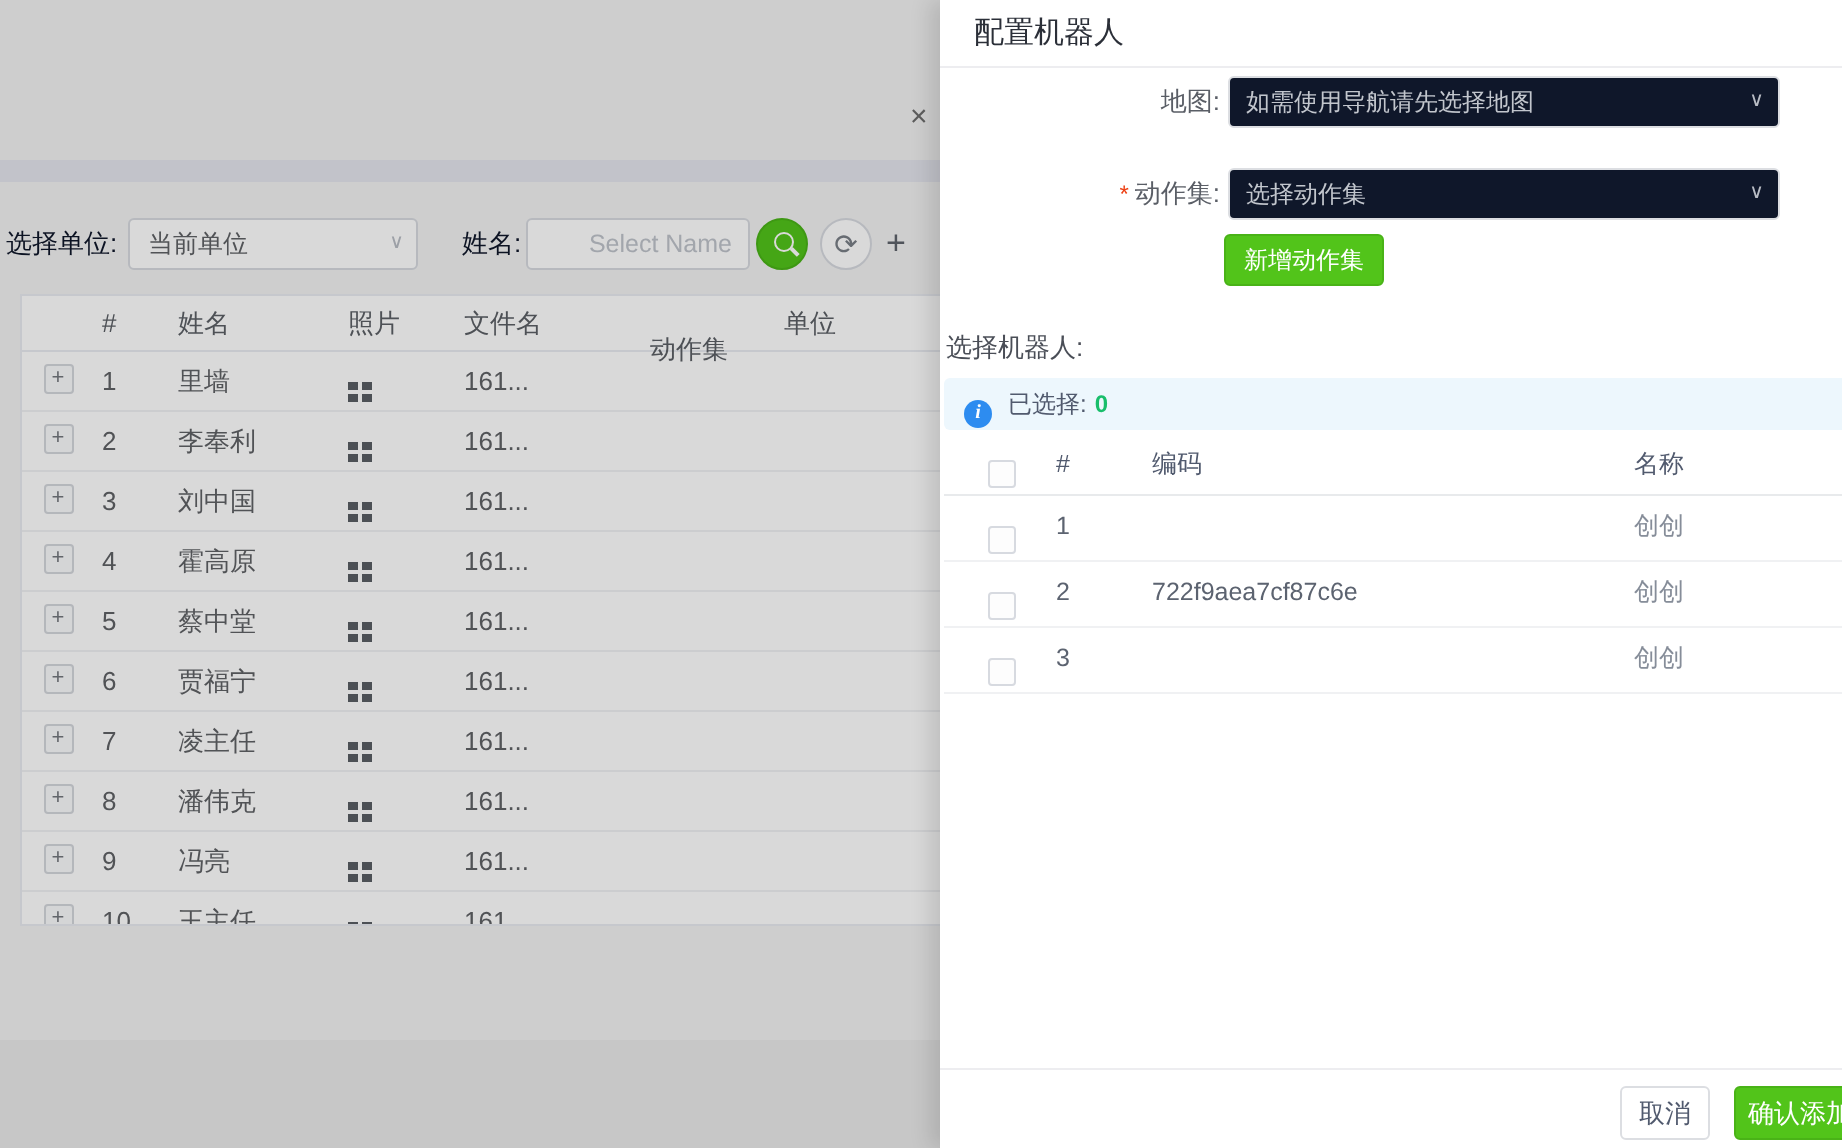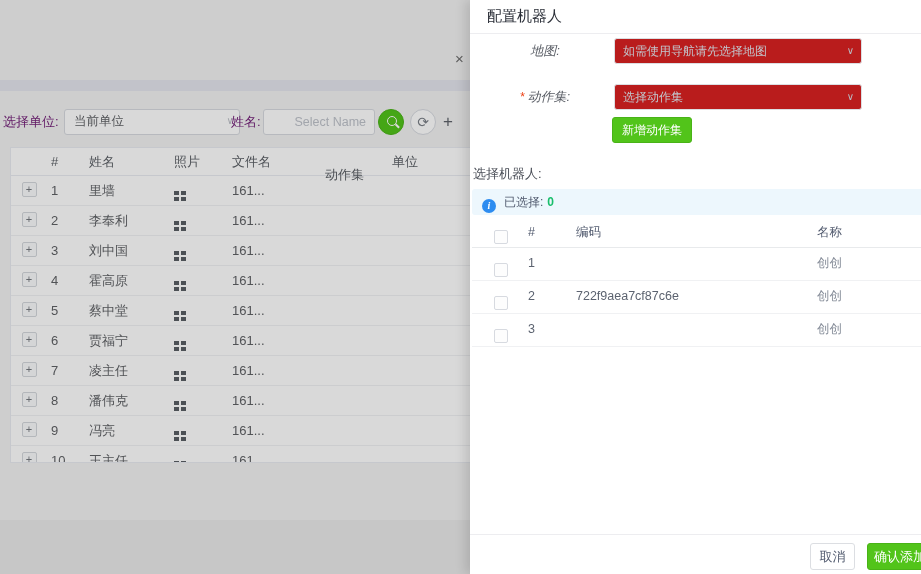--- a/index.html
+++ b/index.html
@@ -9,21 +9,21 @@
     font-family:"Liberation Sans","DejaVu Sans",sans-serif;
     font-size:13px;color:#606266;
   }
   
   .left-pane{position:absolute;left:0;top:0;width:471px;height:574px;overflow:hidden;}
   .lp-top{position:absolute;left:0;top:0;width:100%;height:80px;background:#f2f2f2;}
   .lp-band{position:absolute;left:0;top:80px;width:100%;height:11px;background:#e4e6ee;}
   .lp-footer{position:absolute;left:0;top:520px;width:100%;height:54px;background:#eaeaea;}
   .lp-close{position:absolute;left:455px;top:51px;font-size:15px;color:#6e6e6e;line-height:1;cursor:pointer;}
 
-  .filter-label{position:absolute;height:26px;line-height:26px;font-size:13px;color:#701a75;}
+  .filter-label{position:absolute;height:26px;line-height:26px;font-size:13px;color:#0f172a;}
   .select-box{
     position:absolute;height:26px;background:#fff;border:1px solid #d7dae0;border-radius:3px;
     box-sizing:border-box;line-height:24px;padding:0 18px 0 9px;font-size:12.5px;color:#606266;
   }
   .select-box .chev{position:absolute;right:6px;top:0;color:#b8bcc4;font-size:10px;line-height:24px;}
   .text-input{
     position:absolute;height:26px;width:112px;background:#fff;border:1px solid #d7dae0;border-radius:3px;
     box-sizing:border-box;padding:0 8px;font-size:12.5px;color:#606266;outline:none;
     font-family:"Liberation Sans","DejaVu Sans",sans-serif;
   }
@@ -61,24 +61,24 @@
 
   .mask{position:absolute;left:0;top:0;width:471px;height:574px;background:rgba(0,0,0,0.15);z-index:5;}
 
   
   .drawer{
     position:absolute;left:470px;top:0;width:451px;height:574px;background:#fff;z-index:10;
     box-shadow:-5px 0 10px rgba(0,0,0,0.12);overflow:hidden;
   }
   .d-title{position:absolute;left:17px;top:7px;font-size:15px;color:#2b2f38;}
   .d-divider{position:absolute;left:0;top:33px;width:100%;border-top:1px solid #ededf0;}
-  .f-label{position:absolute;width:130px;text-align:center;height:26px;line-height:26px;font-size:13px;color:#5a5e66;font-style:italic;}
+  .f-label{position:absolute;width:130px;text-align:right;height:26px;line-height:26px;font-size:13px;color:#5a5e66;}
   .f-label .req{color:#ed4014;margin-right:3px;font-size:12px;}
   .d-select{
-    position:absolute;left:144px;width:248px;height:26px;background:#b91c1c;border:1px solid #dcdee2;
+    position:absolute;left:144px;width:276px;height:26px;background:#0f172a;border:1px solid #dcdee2;
     border-radius:3px;box-sizing:border-box;line-height:24px;padding:0 20px 0 8px;
     font-size:12px;color:#c2c6cd;white-space:nowrap;overflow:hidden;cursor:pointer;
   }
   .d-select .chev{position:absolute;right:7px;top:0;color:#b8bcc4;font-size:10px;line-height:24px;}
   .green-btn{
     background:#52c41a;color:#fff;border:1px solid #49b317;border-radius:3px;
     font-size:12px;cursor:pointer;font-family:"Liberation Sans","DejaVu Sans",sans-serif;
   }
   .btn-add-aset{position:absolute;left:142px;top:117px;width:80px;height:26px;}
   .d-robot-label{position:absolute;left:3px;top:165px;font-size:13px;color:#4a4e57;}
@@ -116,21 +116,21 @@
 </head>
 <body>
 
 <div class="left-pane">
   <div class="lp-top"></div>
   <div class="lp-band"></div>
   <div class="lp-footer"></div>
   <div class="lp-close">×</div>
 
   <div class="filter-label" style="left:3px;top:109px;">选择单位:</div>
-  <div class="select-box" style="left:64px;top:109px;width:176px;font-family:Liberation Mono, monospace;">
+  <div class="select-box" style="left:64px;top:109px;width:145px;">
     <span>当前单位</span>
     <span class="chev">∨</span>
   </div>
   <div class="filter-label" style="left:231px;top:109px;">姓名:</div>
   <input class="text-input" style="left: 263px; top: 109px; text-align: right;" placeholder="Select Name">
   <div class="circle-btn search-btn" style="left:378px;top:109px;">
     <span class="mag"></span>
   </div>
   <div class="circle-btn refresh-btn" style="left:410px;top:109px;">
     <span>⟳</span>

